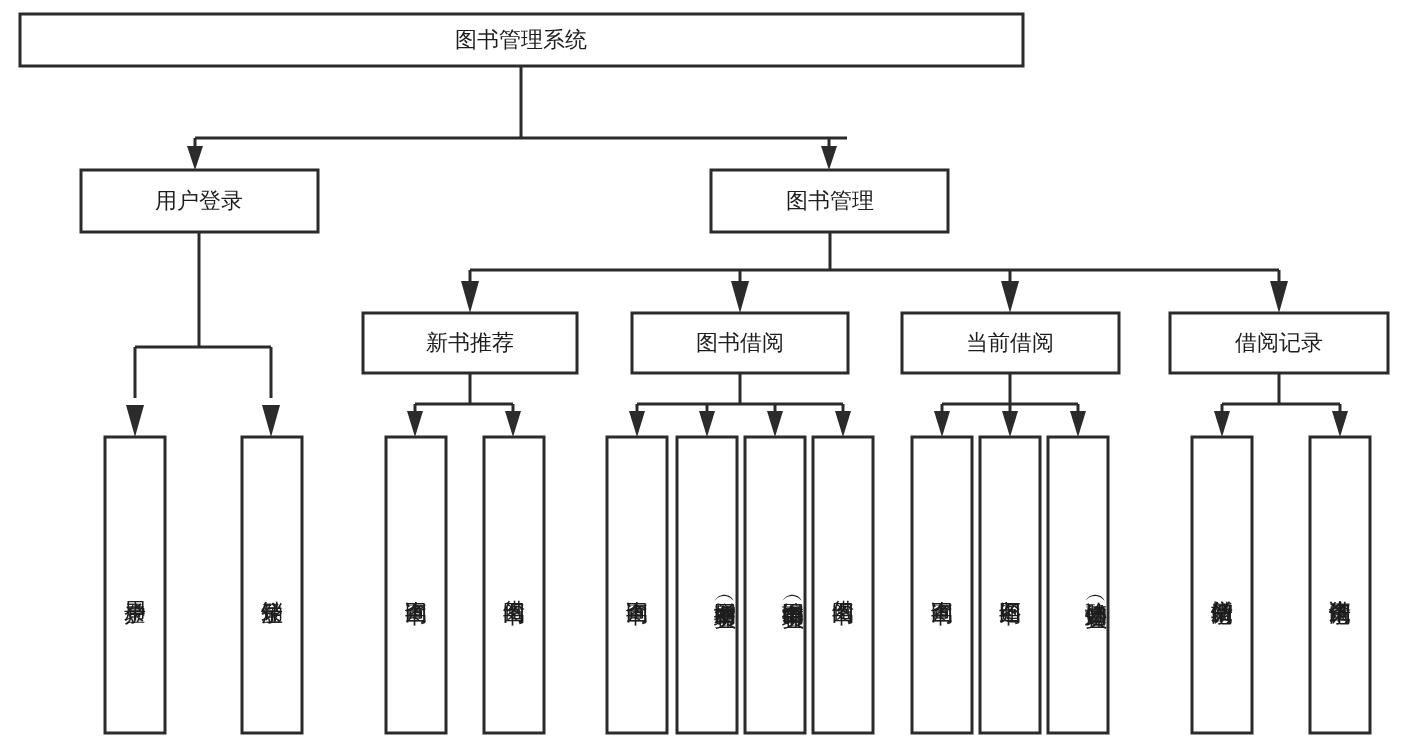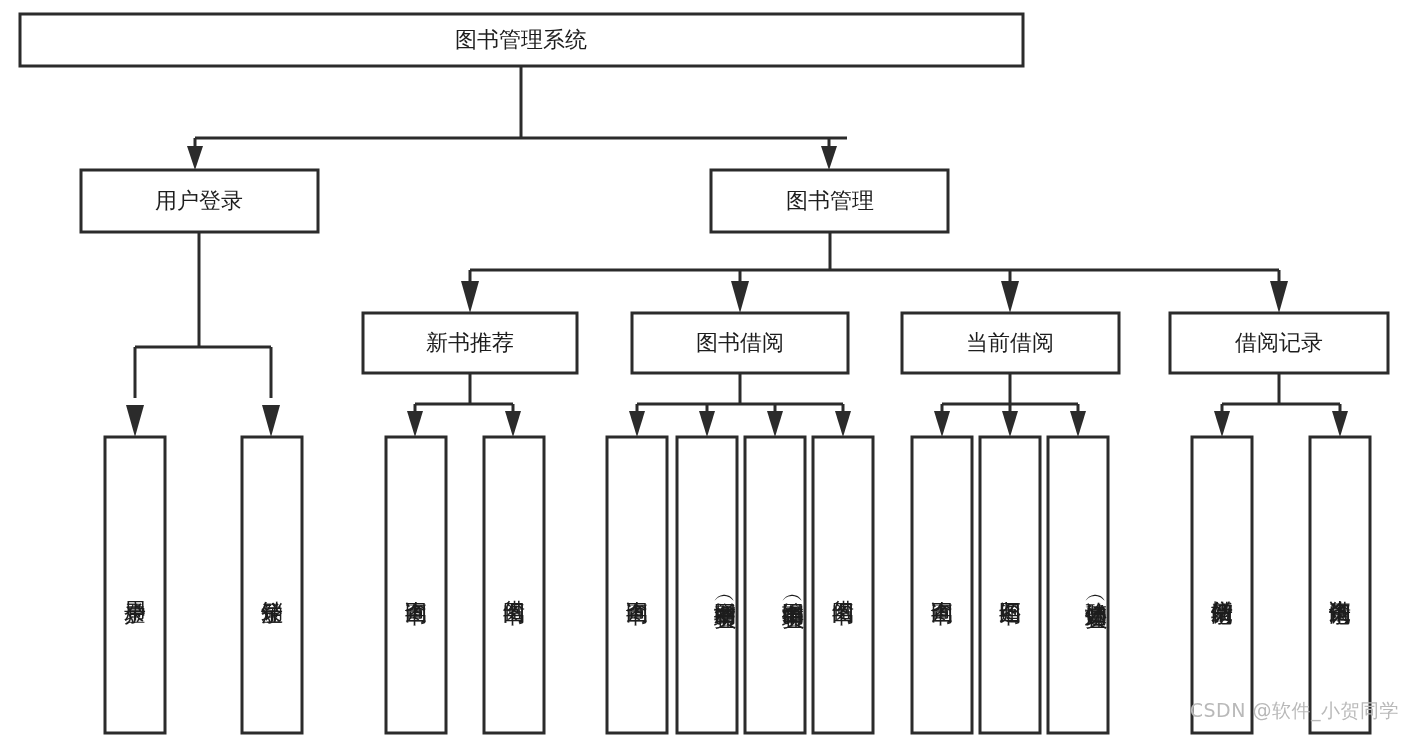--- a/index.html
+++ b/index.html
@@ -217,14 +217,13 @@
   <div class="vlabel" style="left:745px; top:437px; width:60px; height:296px; align-items:flex-start; padding-top:6px; box-sizing:border-box;">编辑图书（管理员）</div>
   <div class="vlabel" style="left:813px; top:437px; width:60px; height:296px;">借阅图书</div>
 
   <div class="vlabel" style="left:912px; top:437px; width:60px; height:296px;">查询图书</div>
   <div class="vlabel" style="left:980px; top:437px; width:60px; height:296px;">归还图书</div>
   <div class="vlabel" style="left:1048px; top:437px; width:60px; height:296px; align-items:flex-start; padding-top:6px; box-sizing:border-box;">确认归还（管理员）</div>
 
   <div class="vlabel" style="left:1192px; top:437px; width:60px; height:296px;">新增借阅记录</div>
   <div class="vlabel" style="left:1310px; top:437px; width:60px; height:296px;">查询借阅记录</div>
 
-  <div class="watermark">CSDN @软件_小贺同学</div>
 </div>
 
 </body></html>

